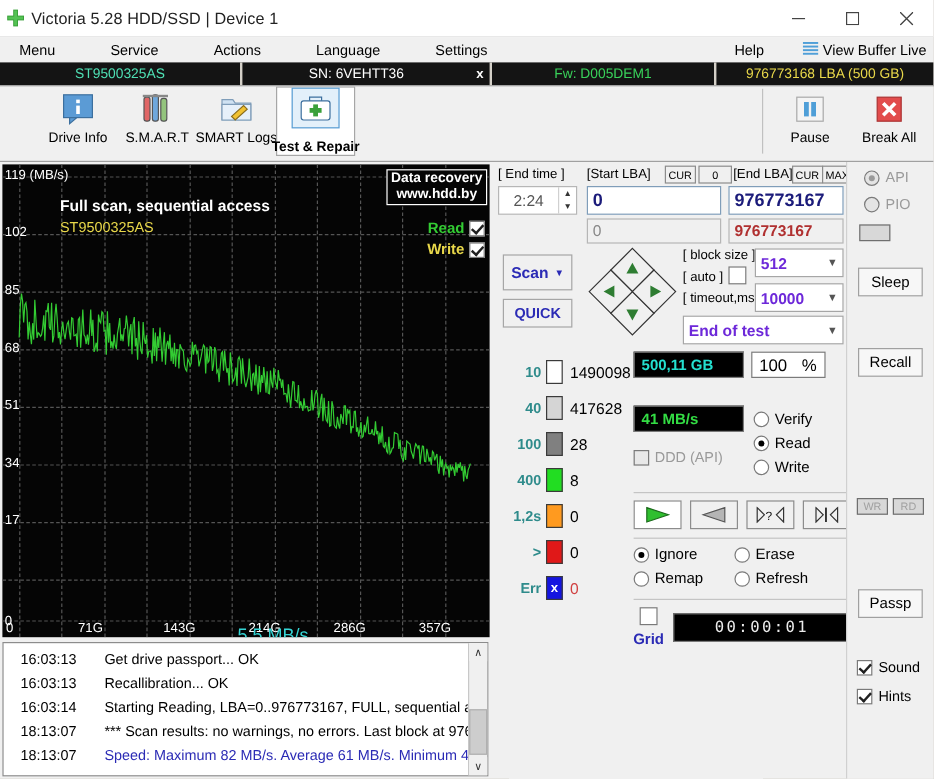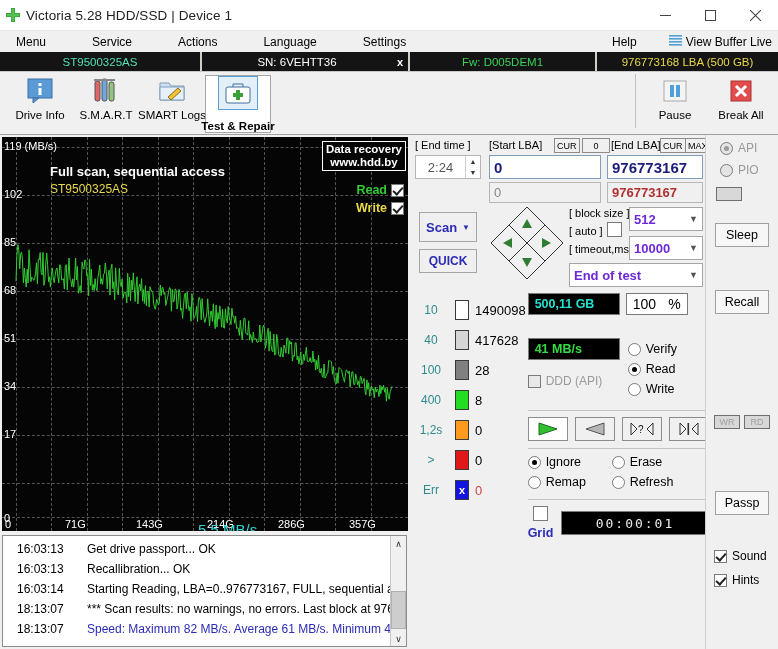--- a/index.html
+++ b/index.html
@@ -25,21 +25,21 @@
   .ds-cell{display:flex;align-items:center;justify-content:center;height:100%;}
   .ds-model{width:200px;color:#4fe0b4;}
   .ds-sep{width:2px;height:19px;background:#d4d0c8;}
   .ds-sn{width:190px;color:#ffffff;}
   .ds-x{width:16px;color:#ffffff;font-weight:bold;font-size:11px;}
   .ds-fw{width:185px;color:#39d15a;}
   .ds-lba{flex:1;color:#e9d84a;}
 
   
   .toolbar{height:62px;background:#f0f0f0;display:flex;align-items:flex-start;border-bottom:1px solid #a0a0a0;position:relative;flex:0 0 auto;}
-  .tbgroup{display:flex;align-items:flex-end;padding-left:7px;}
+  .tbgroup{display:flex;align-items:flex-start;padding-left:20px;margin-left:12px;}
   .tool{width:66px;height:58px;display:flex;flex-direction:column;align-items:center;justify-content:flex-start;padding-top:3px;}
   .tool .glyph{width:38px;height:32px;display:flex;align-items:center;justify-content:center;}
   .tool .lbl{font-size:11.5px;margin-top:2px;color:#000;white-space:nowrap;}
   .tool.sel .glyph{border:1px solid #5a9fd4;background:#e3f0fa;}
   .tb-right{position:absolute;right:4px;top:0;display:flex;}
   .tb-divider{width:1px;background:#c0c0c0;height:54px;margin:2px 6px 0 6px;}
 
   
   .body{flex:1;display:flex;min-height:0;}
   .leftcol{display:flex;flex-direction:column;min-width:0;flex:1;}
@@ -86,21 +86,21 @@
   .spin .arrows{width:14px;border-left:1px solid #d0d0d0;display:flex;flex-direction:column;height:100%;}
   .spin .arrows div{flex:1;display:flex;align-items:center;justify-content:center;font-size:7px;color:#333;}
   .btn{border:1px solid #a6a6a6;background:#f0f0f0;display:flex;align-items:center;justify-content:center;color:#2b2bb5;font-weight:bold;font-size:13px;box-sizing:border-box;}
   .sel{border:1px solid #a6a6a6;background:#fff;display:flex;align-items:center;justify-content:space-between;box-sizing:border-box;padding:0 4px;font-size:13px;font-weight:bold;}
   .sel .cv{color:#6d28d9;}
   .sel .arw{color:#555;font-size:9px;}
 
   .ctl-mid{display:flex;flex:1;min-height:0;}
   .counters{width:124px;padding-top:6px;}
   .crow{display:flex;align-items:center;height:30px;}
-  .ckey{width:40px;text-align:center;padding-right:4px;color:#2e8b8b;font-size:12px;font-weight:normal;}
+  .ckey{width:40px;text-align:right;padding-right:4px;color:#2e8b8b;font-size:12px;font-weight:bold;}
   .cswatch{width:14px;height:20px;border:1px solid #3a3a3a;box-sizing:border-box;}
   .cval{padding-left:6px;font-size:13px;color:#000;}
   .cval.red{color:#d04040;}
 
   .rightctl{flex:1;padding:4px 2px 0 2px;}
   .lcd{background:#000;border:1px solid #7a7a7a;height:22px;display:flex;align-items:center;padding-left:6px;font-weight:bold;font-size:12.5px;box-sizing:border-box;}
   .pct{border:1px solid #7a7a7a;background:#fff;height:22px;display:flex;align-items:center;justify-content:space-between;padding:0 6px;font-size:14px;box-sizing:border-box;}
   .rad{display:flex;align-items:center;gap:5px;font-size:12.5px;margin-bottom:6px;}
   .ro{width:13px;height:13px;border-radius:50%;background:#fff;border:1px solid #7a7a7a;position:relative;box-sizing:border-box;flex:0 0 auto;}
   .ro.on::after{content:"";position:absolute;left:3px;top:3px;width:5px;height:5px;border-radius:50%;background:#000;}

